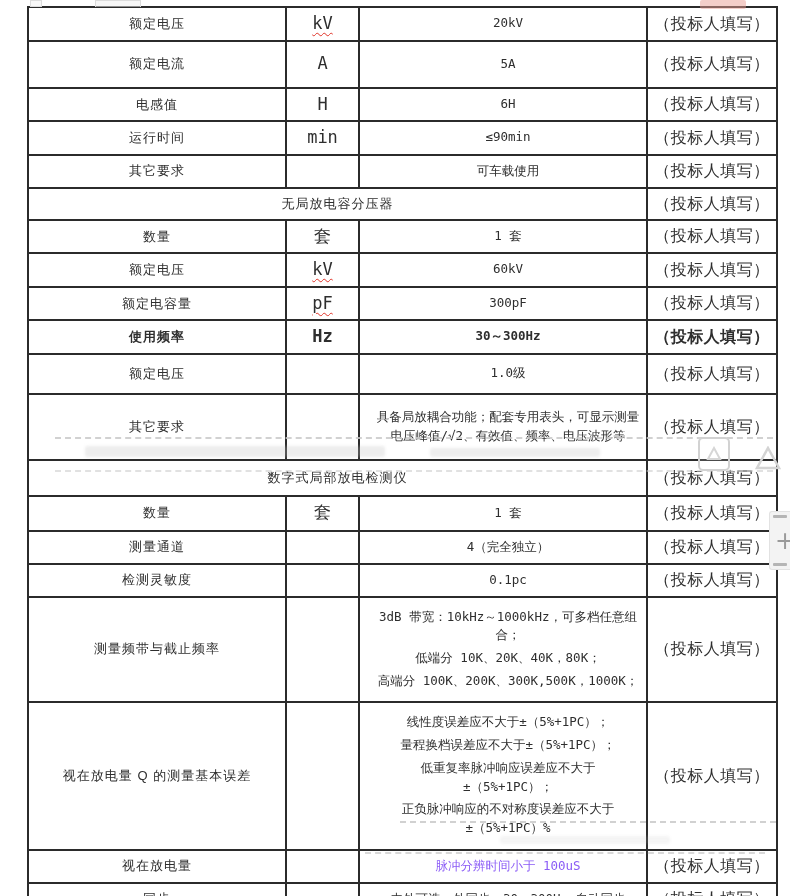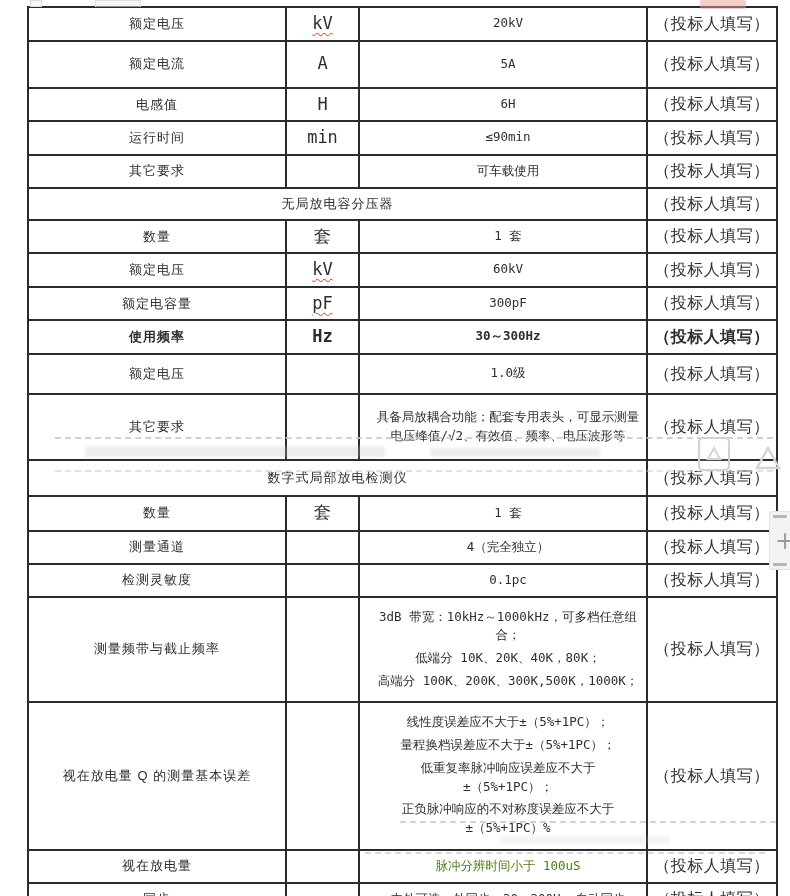--- a/index.html
+++ b/index.html
@@ -22,21 +22,21 @@
   .c-unit   { font-family:"DejaVu Sans Mono","Liberation Mono",monospace; font-size:17px; }
   .c-value  { font-family:"DejaVu Sans Mono","DejaVu Sans","Liberation Sans",monospace; font-size:12.5px;padding-left:16px; }
   .c-fill   { font-size:16px; letter-spacing:0.5px; white-space:nowrap; }
   .c-section{ font-size:13px; letter-spacing:1px; }
   .sq {
     text-decoration:underline; text-decoration-style:wavy;
     text-decoration-color:#e03328; text-decoration-thickness:1px;
     text-underline-offset:3px;
   }
   .para { margin:4px 0; }
-  .faded { color:#4d7c0f; }
+  .faded { color:#8b5cf6; }
 
   
   .overlay { position:absolute; pointer-events:none; }
   .wm-dash { height:0; border-top:2px dashed #c9c9c9; opacity:0.85; }
   .wm-smudge { background:rgba(190,190,190,0.28); filter:blur(1.5px); border-radius:2px; }
   .wm-logo-box {
     width:28px; height:30px; border:2px solid #d2d2d2; border-radius:5px;
     display:flex; align-items:center; justify-content:center; background:rgba(255,255,255,0.15);
   }
   .frag-gray { border:1px solid #dcdcdc; background:rgba(240,240,240,0.5); }

